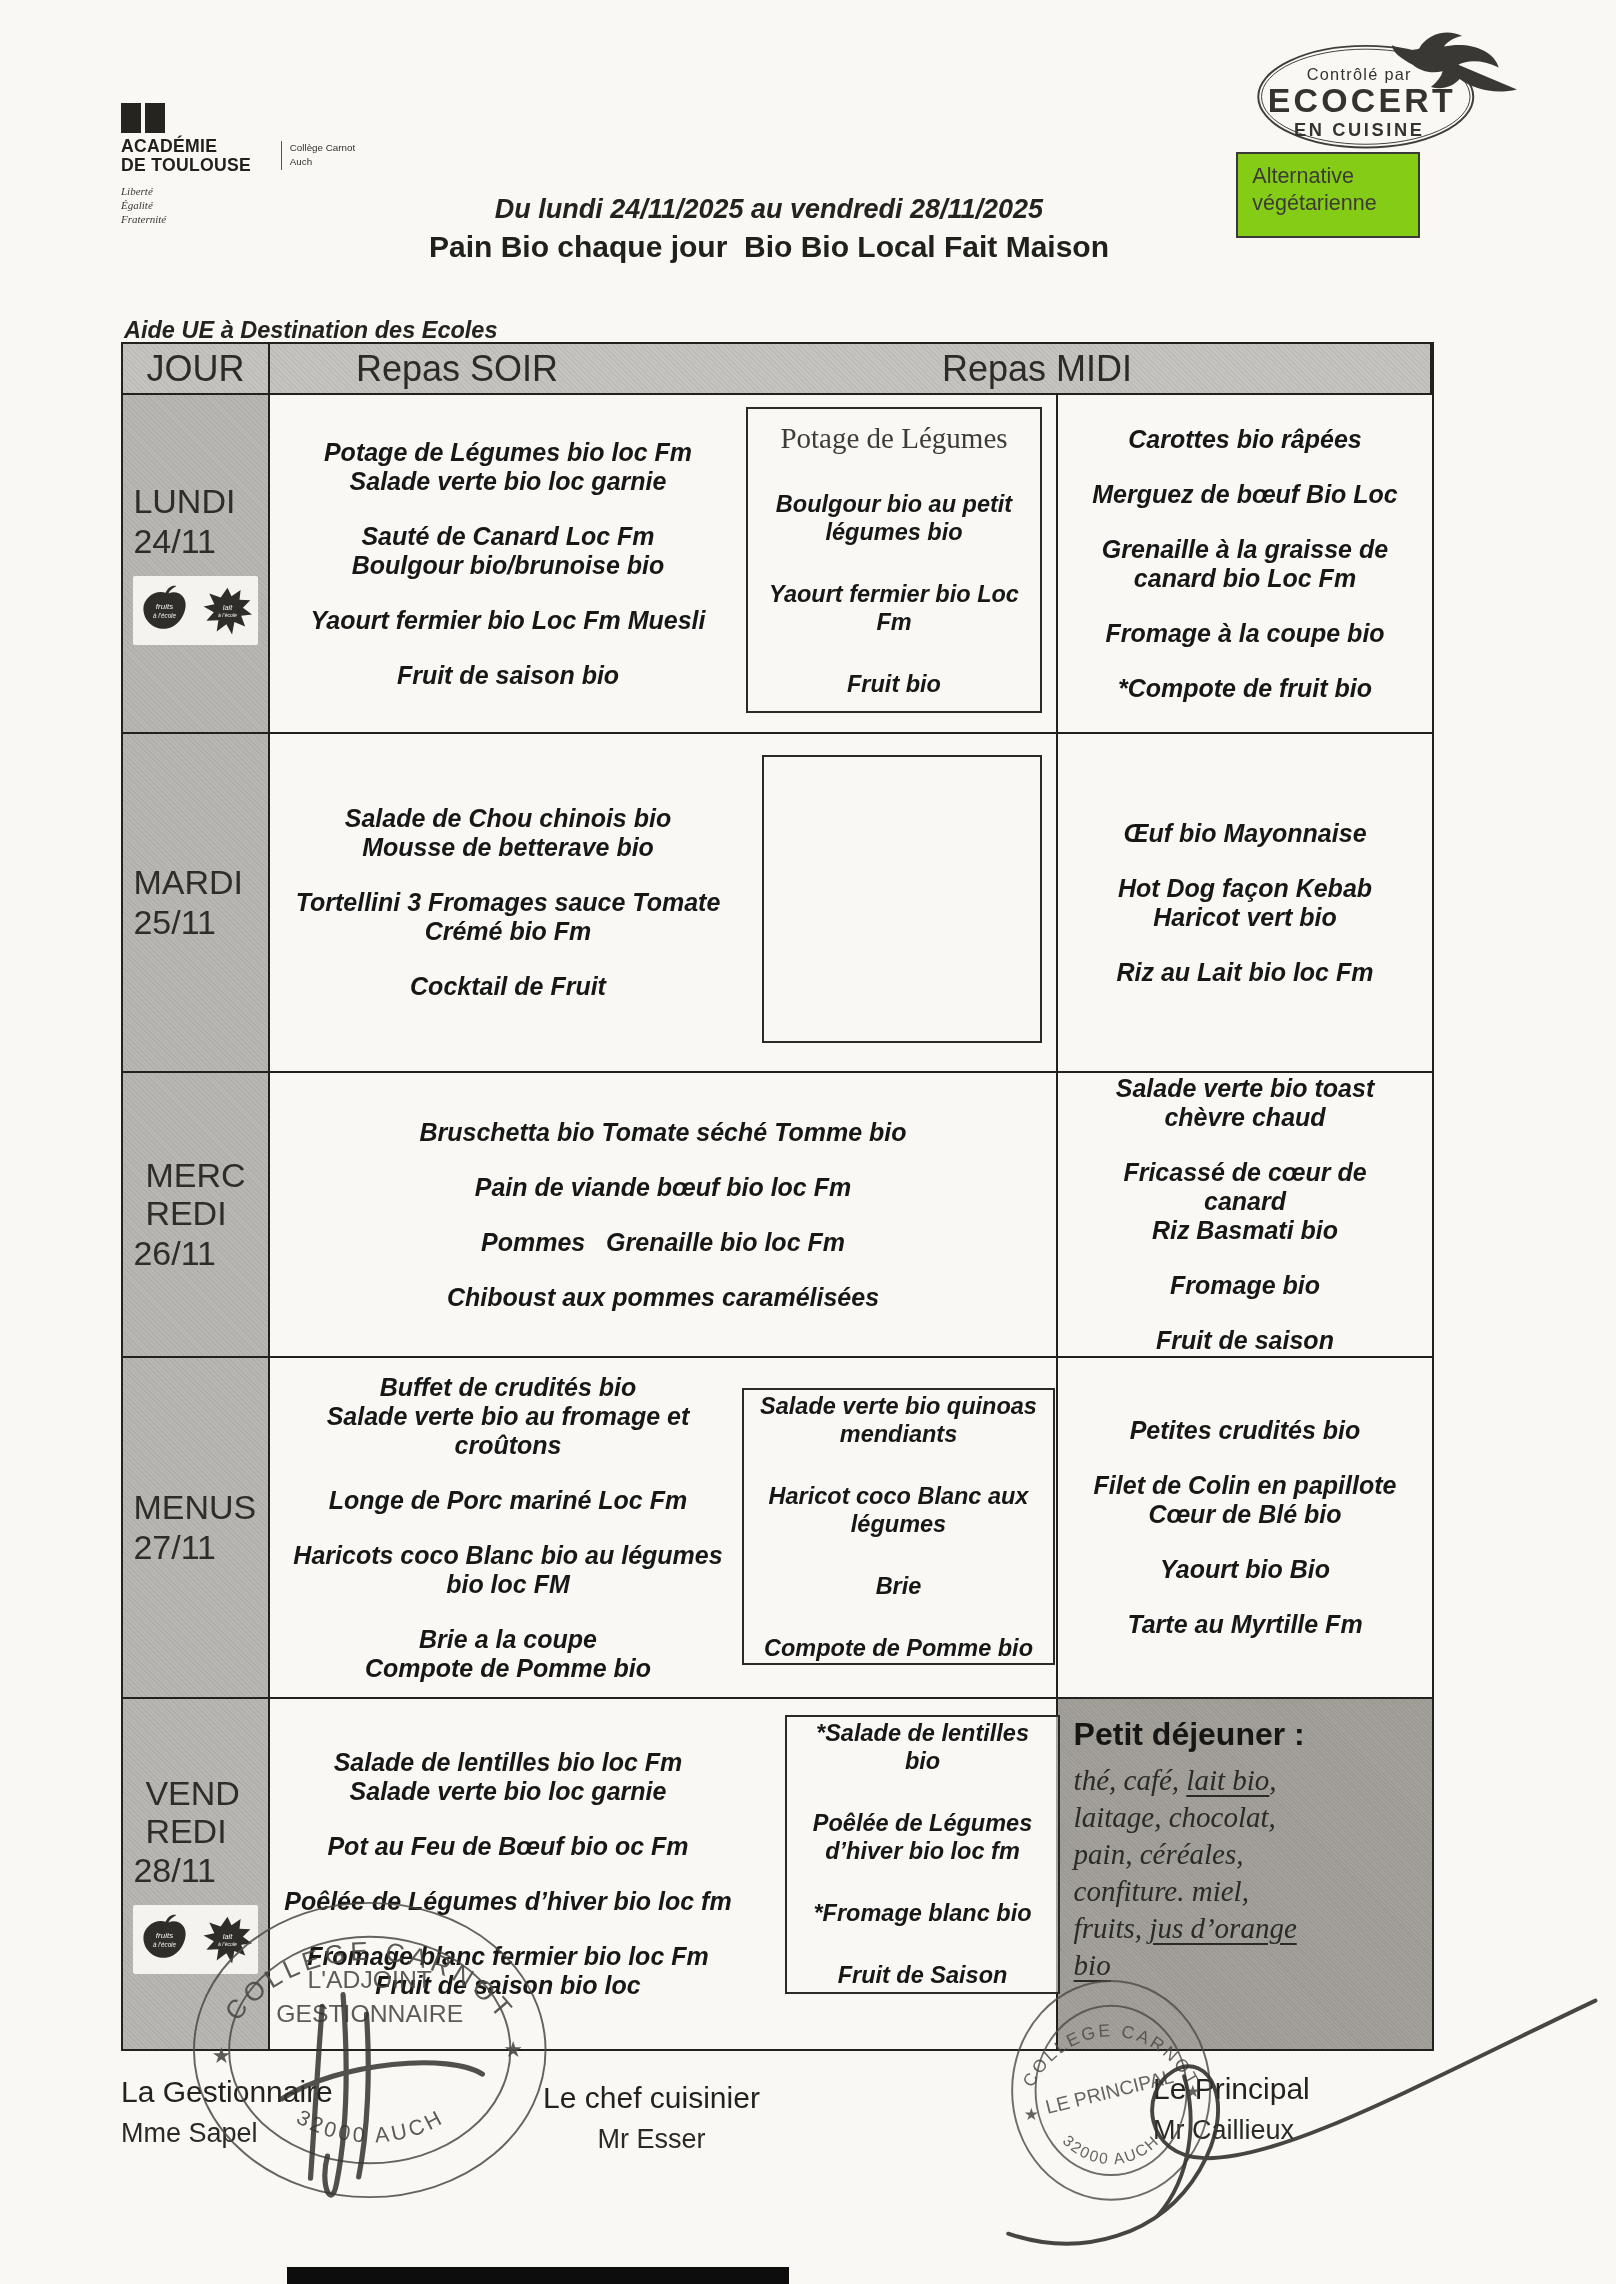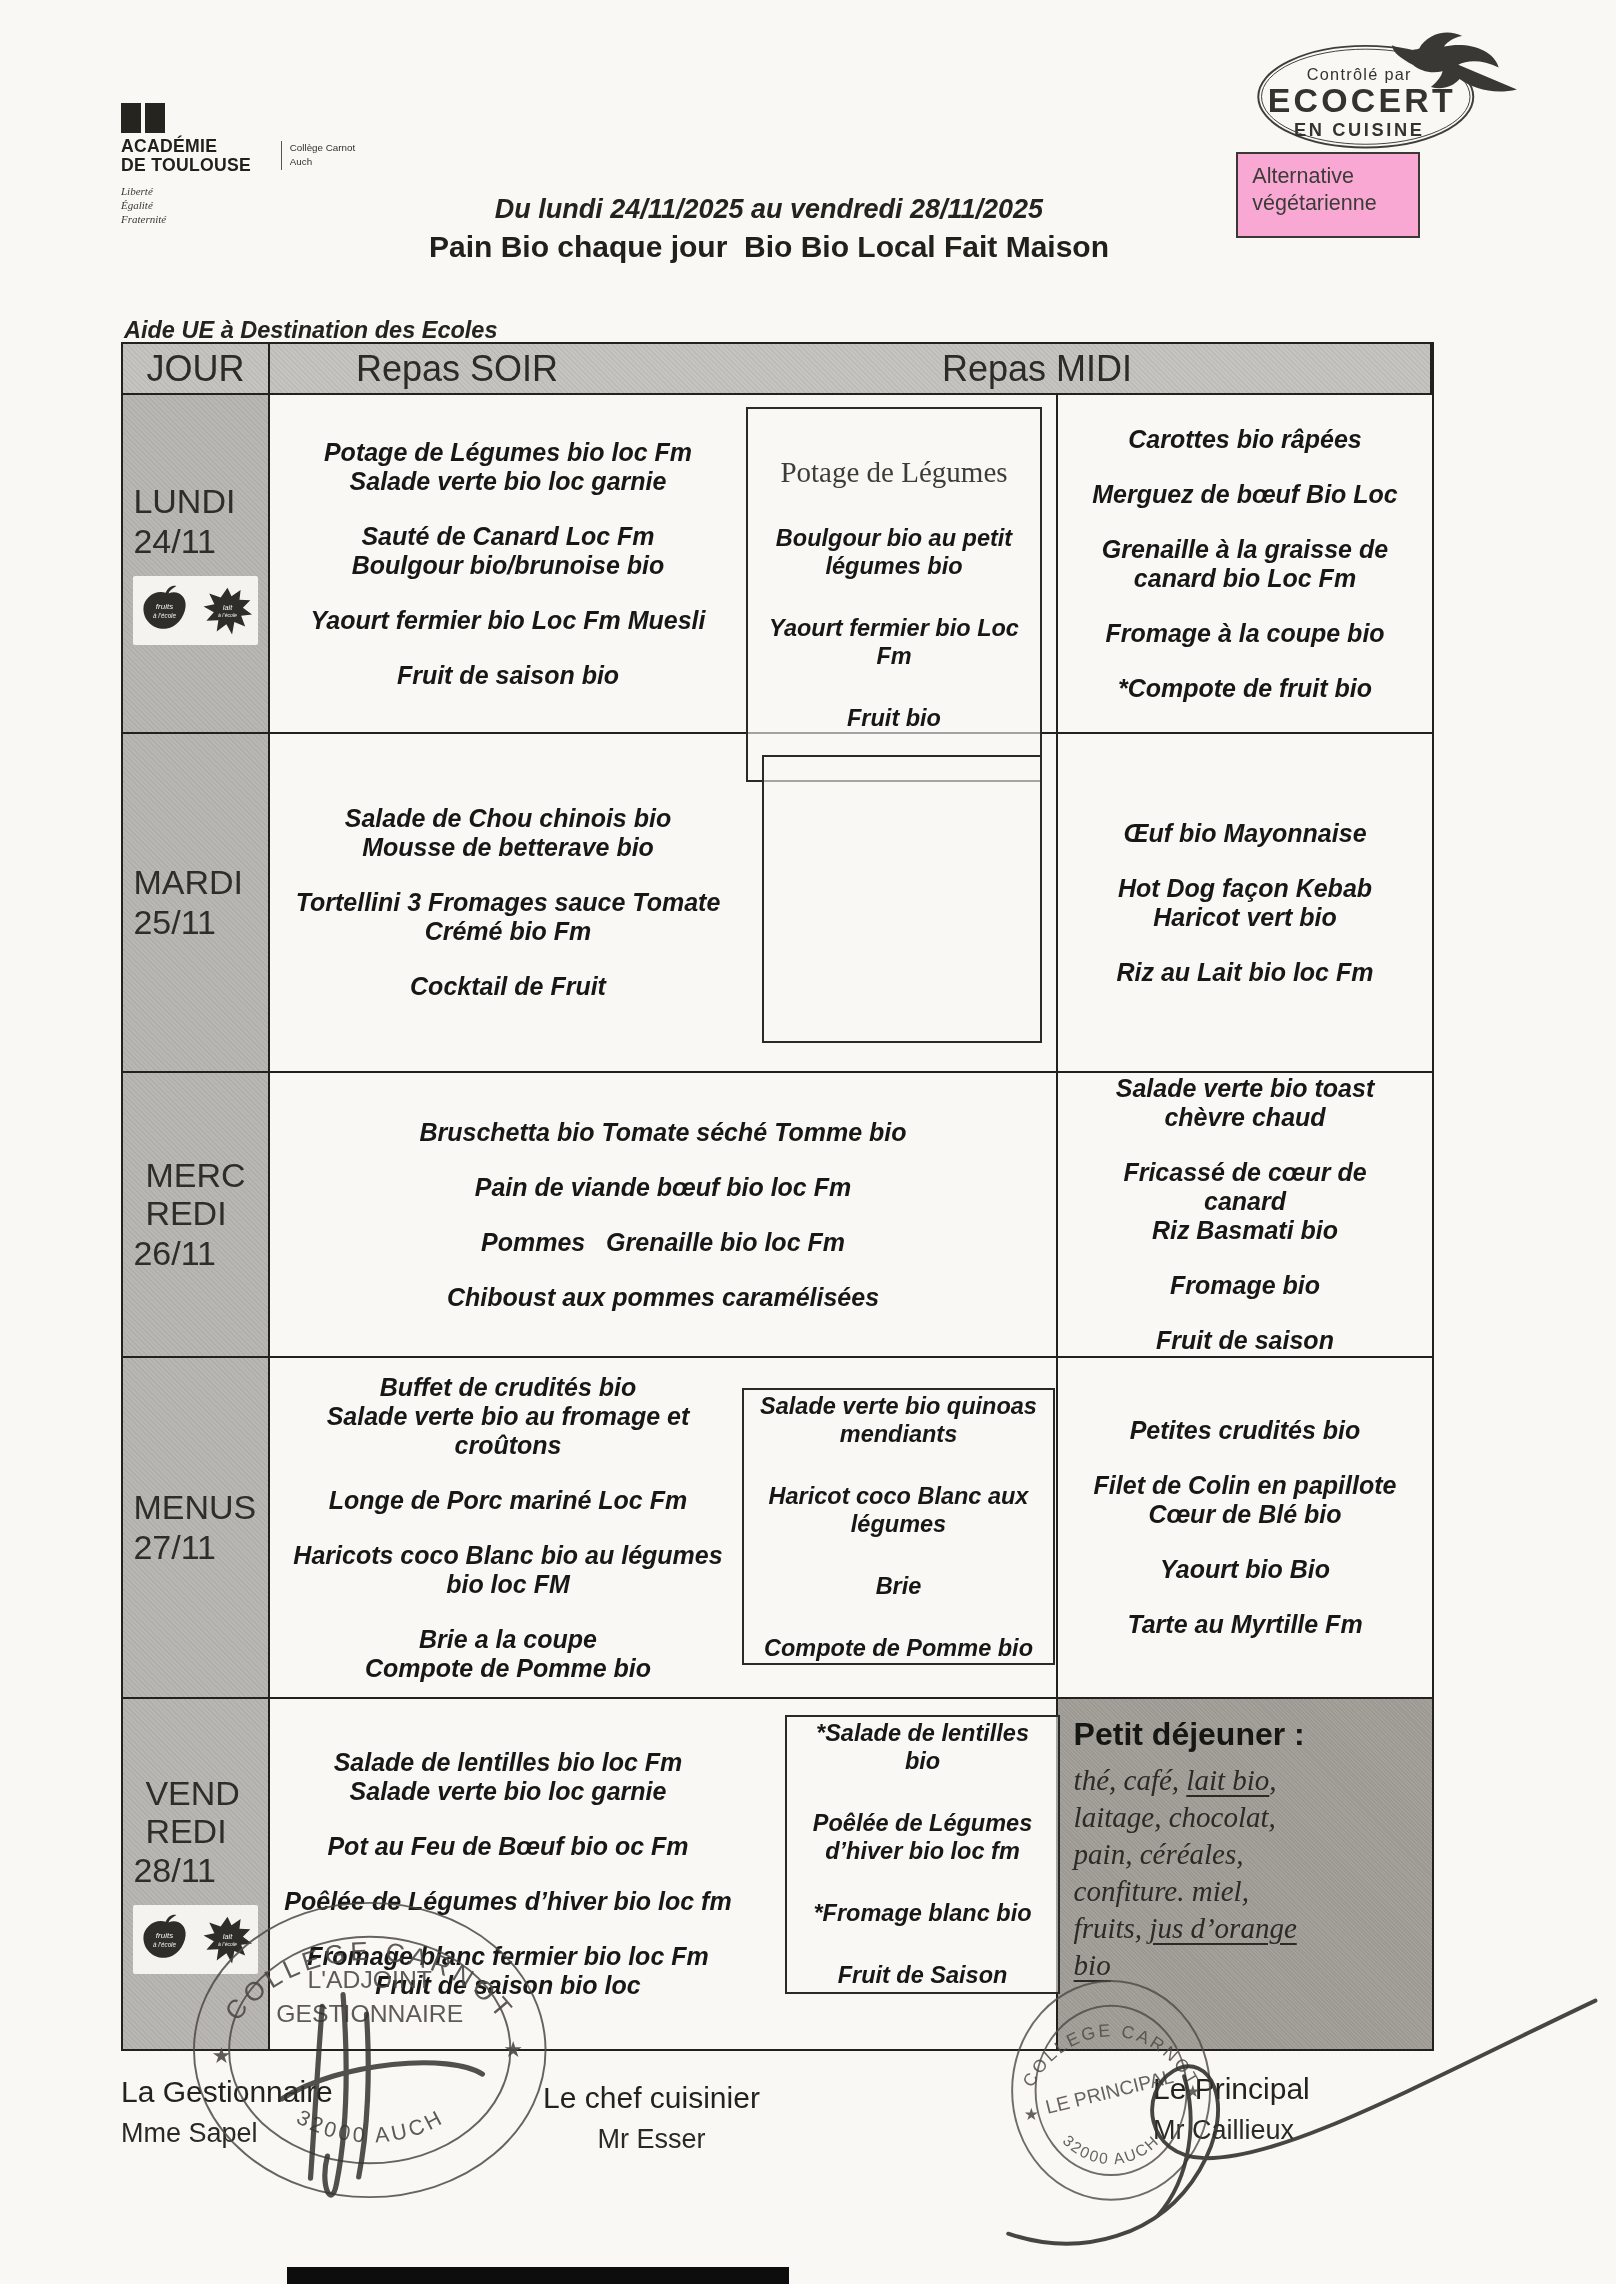--- a/index.html
+++ b/index.html
@@ -19,21 +19,21 @@
   
   .title-wrap{position:absolute;left:261px;top:186px;width:1016px;text-align:center;}
   .page-title{font-size:55px;letter-spacing:0.7px;color:#22211e;font-weight:400;}
   .page-subtitle{margin-top:7.8px;font-size:27px;font-weight:bold;font-style:italic;color:#242320;}
   .page-tagline{margin-top:5.2px;font-size:30px;font-weight:bold;color:#20201d;white-space:pre-wrap;}
   .aid-note{position:absolute;left:124px;top:317px;font-size:23.5px;font-weight:bold;font-style:italic;color:#24231f;}
 
   
   .ecocert{position:absolute;left:1238px;top:27px;width:365px;height:215px;}
   .veg-box{position:absolute;left:1236px;top:152px;width:184px;height:86px;border:2px solid #3a3936;
-           padding:9px 0 0 14.3px;font-size:21.5px;line-height:27px;color:#3c3b37;background:#f9a8d4;}
+           padding:9px 0 0 14.3px;font-size:21.5px;line-height:27px;color:#3c3b37;background:#84cc16;}
 
   
   .menu-table{position:absolute;left:121px;top:342px;width:1313px;border:2px solid #22211e;}
   .thead{display:flex;height:49px;background:#c6c4c0;
          background-image:repeating-linear-gradient(45deg,rgba(0,0,0,.05) 0 1.3px,transparent 1.3px 3.3px);}
   .th{display:flex;align-items:center;justify-content:center;font-size:36px;color:#2c2b28;}
   .th-day{width:147px;border-right:2px solid #22211e;}
   .th-midi{width:788px;border-right:2px solid #22211e;}
   .th-soir{flex:1;}
   .menu-row{display:flex;border-top:2px solid #22211e;}
@@ -53,21 +53,21 @@
              display:flex;flex-direction:column;justify-content:center;}
   .soir-cell{flex:1;display:flex;flex-direction:column;justify-content:center;padding:0 5.2px;}
   .menu-lines{display:flex;flex-direction:column;justify-content:center;width:100%;}
   .has-alt .menu-lines{width:476px;}
   .menu-line{font-size:25px;line-height:29px;min-height:29px;font-weight:bold;font-style:italic;
              text-align:center;color:#171715;white-space:pre-wrap;}
   .menu-line.gap{height:26px;min-height:26px;}
 
   .veg-alt-box{position:absolute;border:2px solid #2b2a27;display:flex;flex-direction:column;
                justify-content:center;padding:0 9px;background:rgba(249,248,245,.6);}
-  .row-0 .veg-alt-box{left:476px;top:11.7px;width:296px;height:375px;}
+  .row-0 .veg-alt-box{left:476px;top:11.7px;width:296px;height:306px;}
   .row-1 .veg-alt-box{left:492px;top:21px;width:280px;height:288px;}
   .row-3 .veg-alt-box{left:472px;top:30px;width:313px;height:277px;}
   .row-4 .veg-alt-box{left:515px;top:15.6px;width:275px;height:279px;}
   .veg-alt-title{font-family:"Liberation Serif",serif;font-size:29px;color:#3d3c38;text-align:center;margin-bottom:35px;}
   .veg-alt-box .menu-line{font-size:23.5px;line-height:28px;min-height:28px;}
   .veg-alt-box .menu-line.gap{height:34px;min-height:34px;}
 
   .breakfast-cell{background:#a5a29c;
       background-image:repeating-linear-gradient(45deg,rgba(0,0,0,.06) 0 1.3px,transparent 1.3px 2.6px);
       justify-content:flex-start;padding:17px 6.5px 0 15.6px;}

